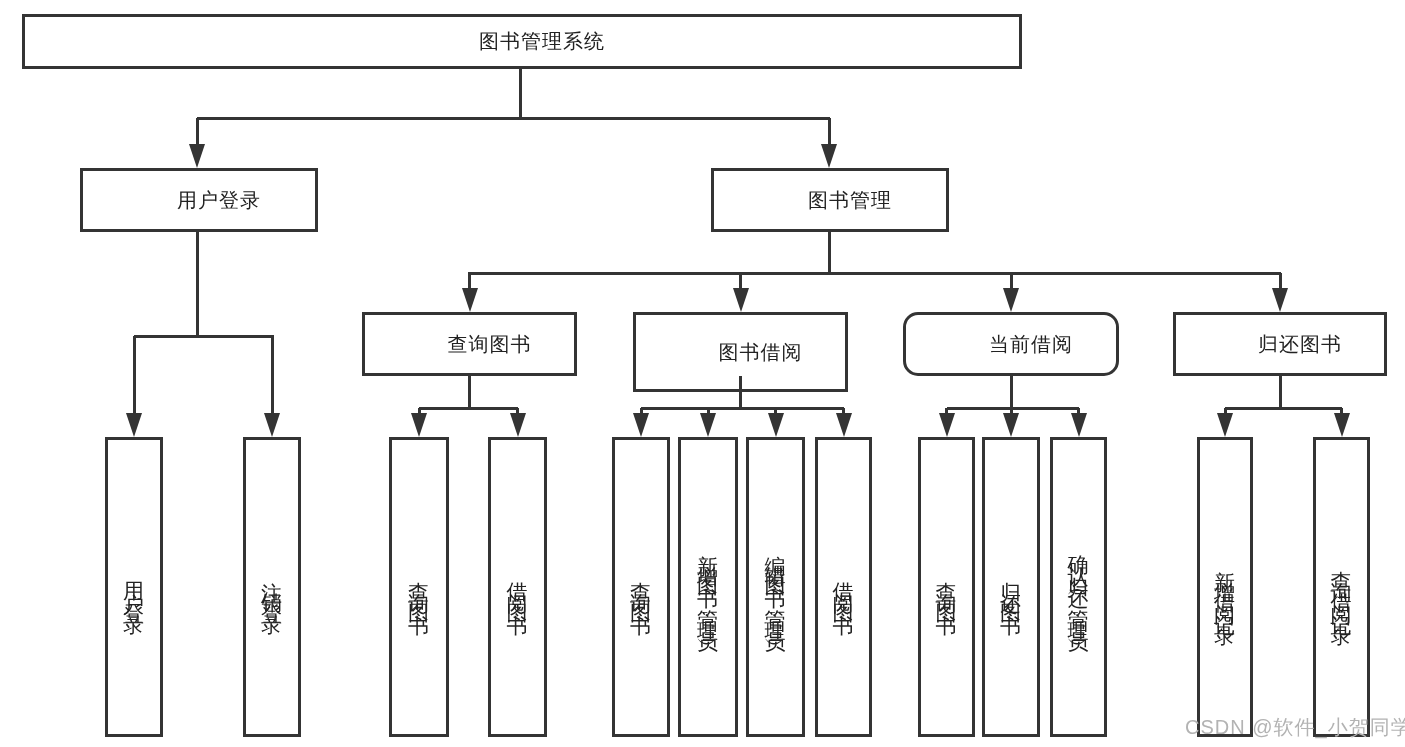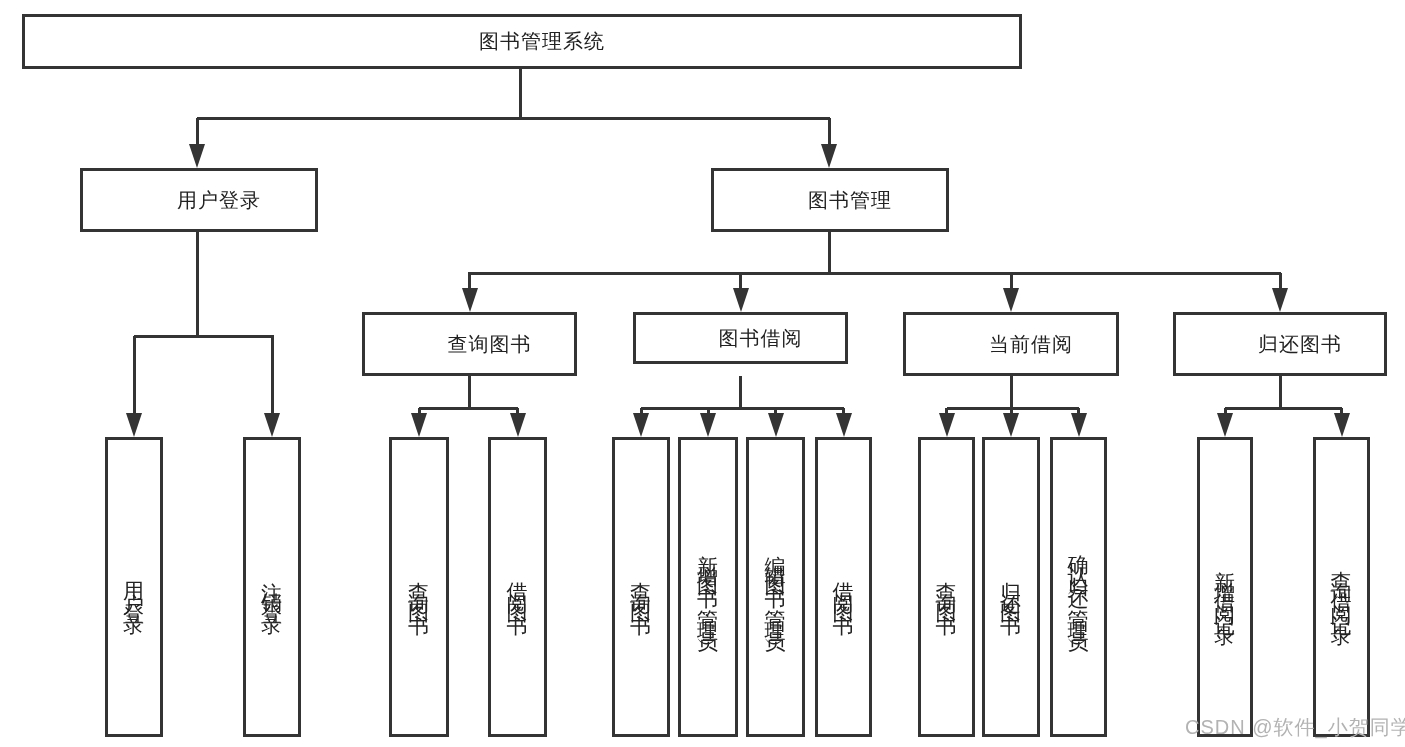--- a/index.html
+++ b/index.html
@@ -98,24 +98,24 @@
   <div class="vl" style="left:739px;top:273px;height:15px;"></div>
   <div class="arw" style="left:732.5px;top:288px;"></div>
   <div class="vl" style="left:1009.5px;top:273px;height:15px;"></div>
   <div class="arw" style="left:1003px;top:288px;"></div>
   <div class="vl" style="left:1278.5px;top:273px;height:15px;"></div>
   <div class="arw" style="left:1272px;top:288px;"></div>
 
   <div class="box" style="left:362px;top:312px;width:215px;height:64px;">
     <span>查询图书</span>
   </div>
-  <div class="box" style="left:633px;top:312px;width:215px;height:52px;">
+  <div class="box" style="left:633px;top:312px;width:215px;height:80px;">
     <span>图书借阅</span>
   </div>
-  <div class="box" style="left:903px;top:312px;width:216px;height:64px;">
+  <div class="box" style="left:903px;top:312px;width:216px;height:64px;border-radius:15px;">
     <span>当前借阅</span>
   </div>
   <div class="box" style="left:1173px;top:312px;width:214px;height:64px;">
     <span>归还图书</span>
   </div>
 
   <div class="vl" style="left:468px;top:376px;height:34px;"></div>
   <div class="hl" style="left:419px;top:407px;width:99px;"></div>
   <div class="vl" style="left:417.5px;top:408px;height:5px;"></div>
   <div class="arw" style="left:411px;top:413px;"></div>

